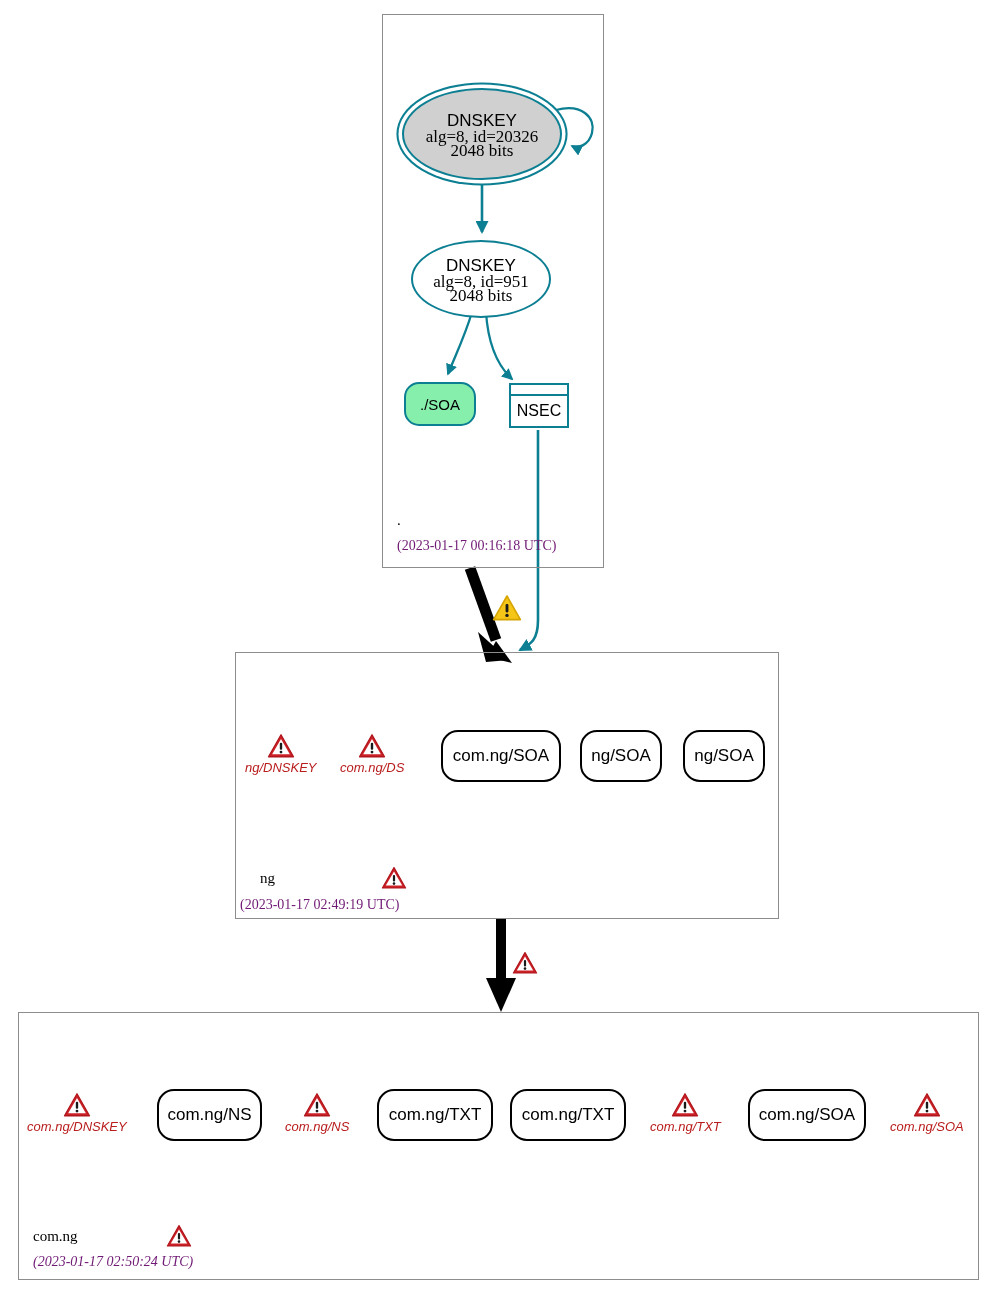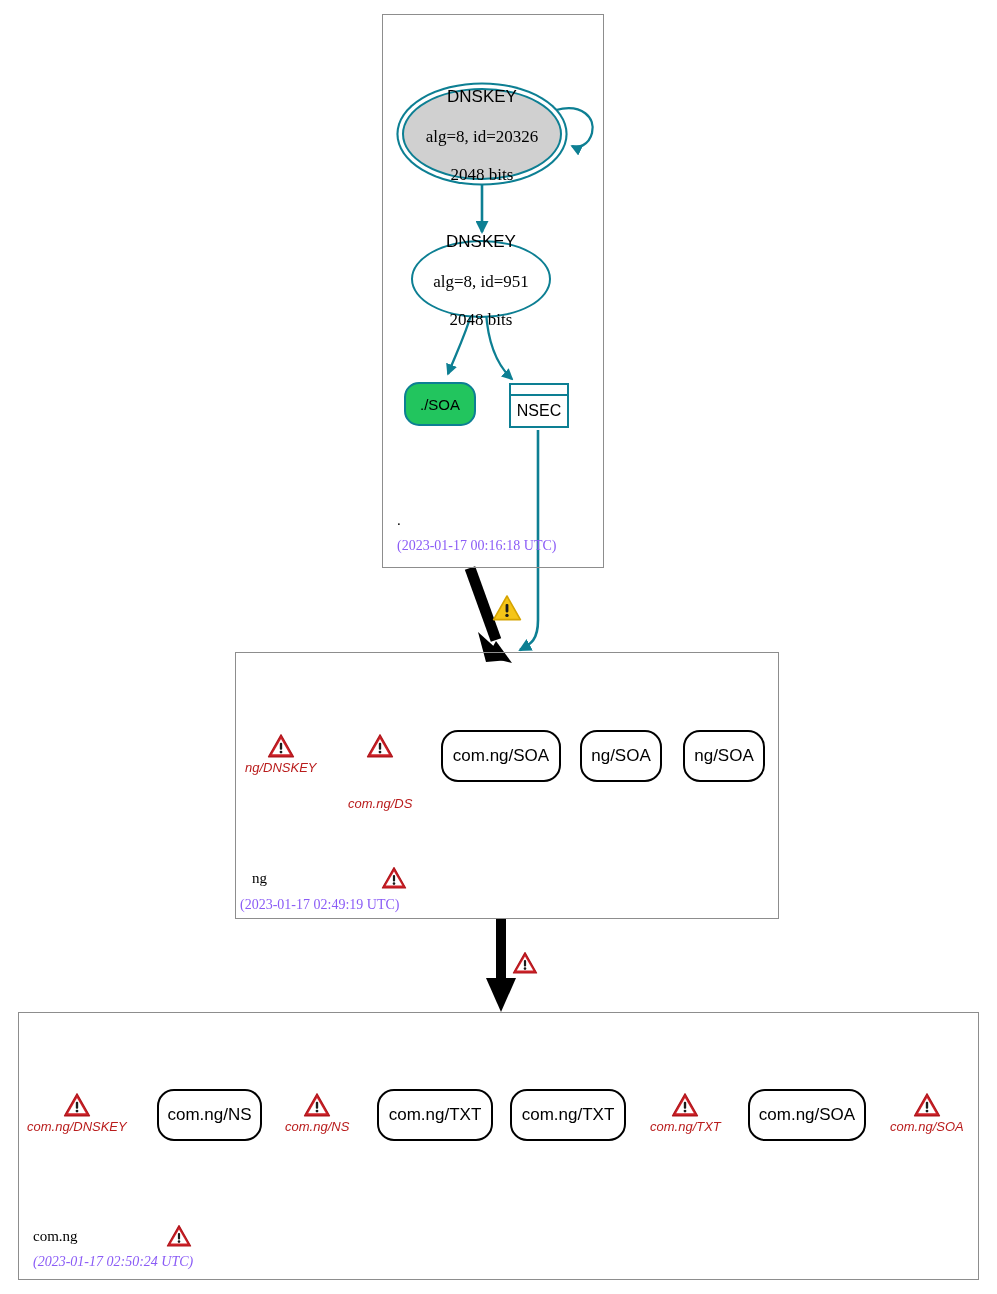--- a/index.html
+++ b/index.html
@@ -35,33 +35,32 @@
     position: absolute;
     font-family: "Liberation Serif", serif;
     font-size: 15px;
     color: #000000;
     white-space: nowrap;
   }
   .zone-time {
     position: absolute;
     font-family: "Liberation Serif", serif;
     font-size: 14px;
-    color: #8b5cf6;
+    color: #701a75;
     white-space: nowrap;
   }
   .node {
     position: absolute;
     display: flex;
     flex-direction: column;
     align-items: center;
     justify-content: center;
     text-align: center;
     box-sizing: border-box;
     background: #ffffff;
-    gap: 24px;
   }
   .rr-box {
     border: 2.2px solid #000000;
     border-radius: 17px;
     font-family: "Liberation Sans", sans-serif;
     font-size: 17px;
     color: #000000;
     background: #ffffff;
   }
   .key-ellipse {
@@ -83,21 +82,21 @@
     font-family: "Liberation Serif", serif;
     font-size: 17px;
     line-height: 14px;
   }
   .soa-round {
     border: 2.2px solid #0d7f93;
     border-radius: 15px;
     font-family: "Liberation Sans", sans-serif;
     font-size: 15px;
     color: #000000;
-    background: #22c55e;
+    background: #86efac;
   }
   .nsec-box {
     border: 2.6px solid #0d7f93;
     background: #ffffff;
     font-family: "Liberation Sans", sans-serif;
     font-size: 16px;
     color: #000000;
     display: block;
     padding: 0;
   }
@@ -211,21 +210,21 @@
   <div class="standalone-icon" style="left:492px; top:594px;">
     <svg class="tri-icon" width="30" height="28" viewBox="0 0 30 28">
       <path d="M15 2 L28.4 25.6 L1.6 25.6 Z" fill="#f5c518" stroke="#d6a400" stroke-width="1.6" stroke-linejoin="round"></path>
       <rect x="13.6" y="10" width="2.8" height="8.4" fill="#1a1a1a" rx="1.1"></rect>
       <circle cx="15" cy="21.4" r="1.7" fill="#1a1a1a"></circle>
     </svg>
   </div>
 
   <div class="zone-box" style="left:235px; top:652px; width:544px; height:267px;"></div>
 
-  <div class="zone-label" style="left:252px; top:870px;">ng</div>
+  <div class="zone-label" style="left:260px; top:870px;">ng</div>
   <div class="zone-time" style="left:240px; top:897px;">(2023-01-17 02:49:19 UTC)</div>
 
   <div class="standalone-icon" style="left:381px; top:866px;">
     <svg class="tri-icon" width="26" height="24" viewBox="0 0 26 24">
       <path d="M13 1.6 L24.6 22 L1.4 22 Z" fill="#cc2027" stroke="#b0161c" stroke-width="1.2" stroke-linejoin="round"></path>
       <path d="M13 5.4 L21.2 19.6 L4.8 19.6 Z" fill="#ffffff"></path>
       <rect x="11.9" y="9" width="2.2" height="6.4" fill="#1a1a1a" rx="0.9"></rect>
       <circle cx="13" cy="17.6" r="1.3" fill="#1a1a1a"></circle>
     </svg>
   </div>
@@ -233,21 +232,21 @@
   <div class="err-item" style="left:245px; top:733px;">
     <svg class="tri-icon" width="28" height="26" viewBox="0 0 26 24">
       <path d="M13 1.6 L24.6 22 L1.4 22 Z" fill="#cc2027" stroke="#b0161c" stroke-width="1.2" stroke-linejoin="round"></path>
       <path d="M13 5.4 L21.2 19.6 L4.8 19.6 Z" fill="#ffffff"></path>
       <rect x="11.9" y="9" width="2.2" height="6.4" fill="#1a1a1a" rx="0.9"></rect>
       <circle cx="13" cy="17.6" r="1.3" fill="#1a1a1a"></circle>
     </svg>
     <span class="err-label">ng/DNSKEY</span>
   </div>
 
-  <div class="err-item" style="left:348px; top:733px;gap:36px;">
+  <div class="err-item" style="left:340px; top:733px;">
     <svg class="tri-icon" width="28" height="26" viewBox="0 0 26 24">
       <path d="M13 1.6 L24.6 22 L1.4 22 Z" fill="#cc2027" stroke="#b0161c" stroke-width="1.2" stroke-linejoin="round"></path>
       <path d="M13 5.4 L21.2 19.6 L4.8 19.6 Z" fill="#ffffff"></path>
       <rect x="11.9" y="9" width="2.2" height="6.4" fill="#1a1a1a" rx="0.9"></rect>
       <circle cx="13" cy="17.6" r="1.3" fill="#1a1a1a"></circle>
     </svg>
     <span class="err-label">com.ng/DS</span>
   </div>
 
   <div class="node rr-box" style="left:441px; top:730px; width:120px; height:52px;">

